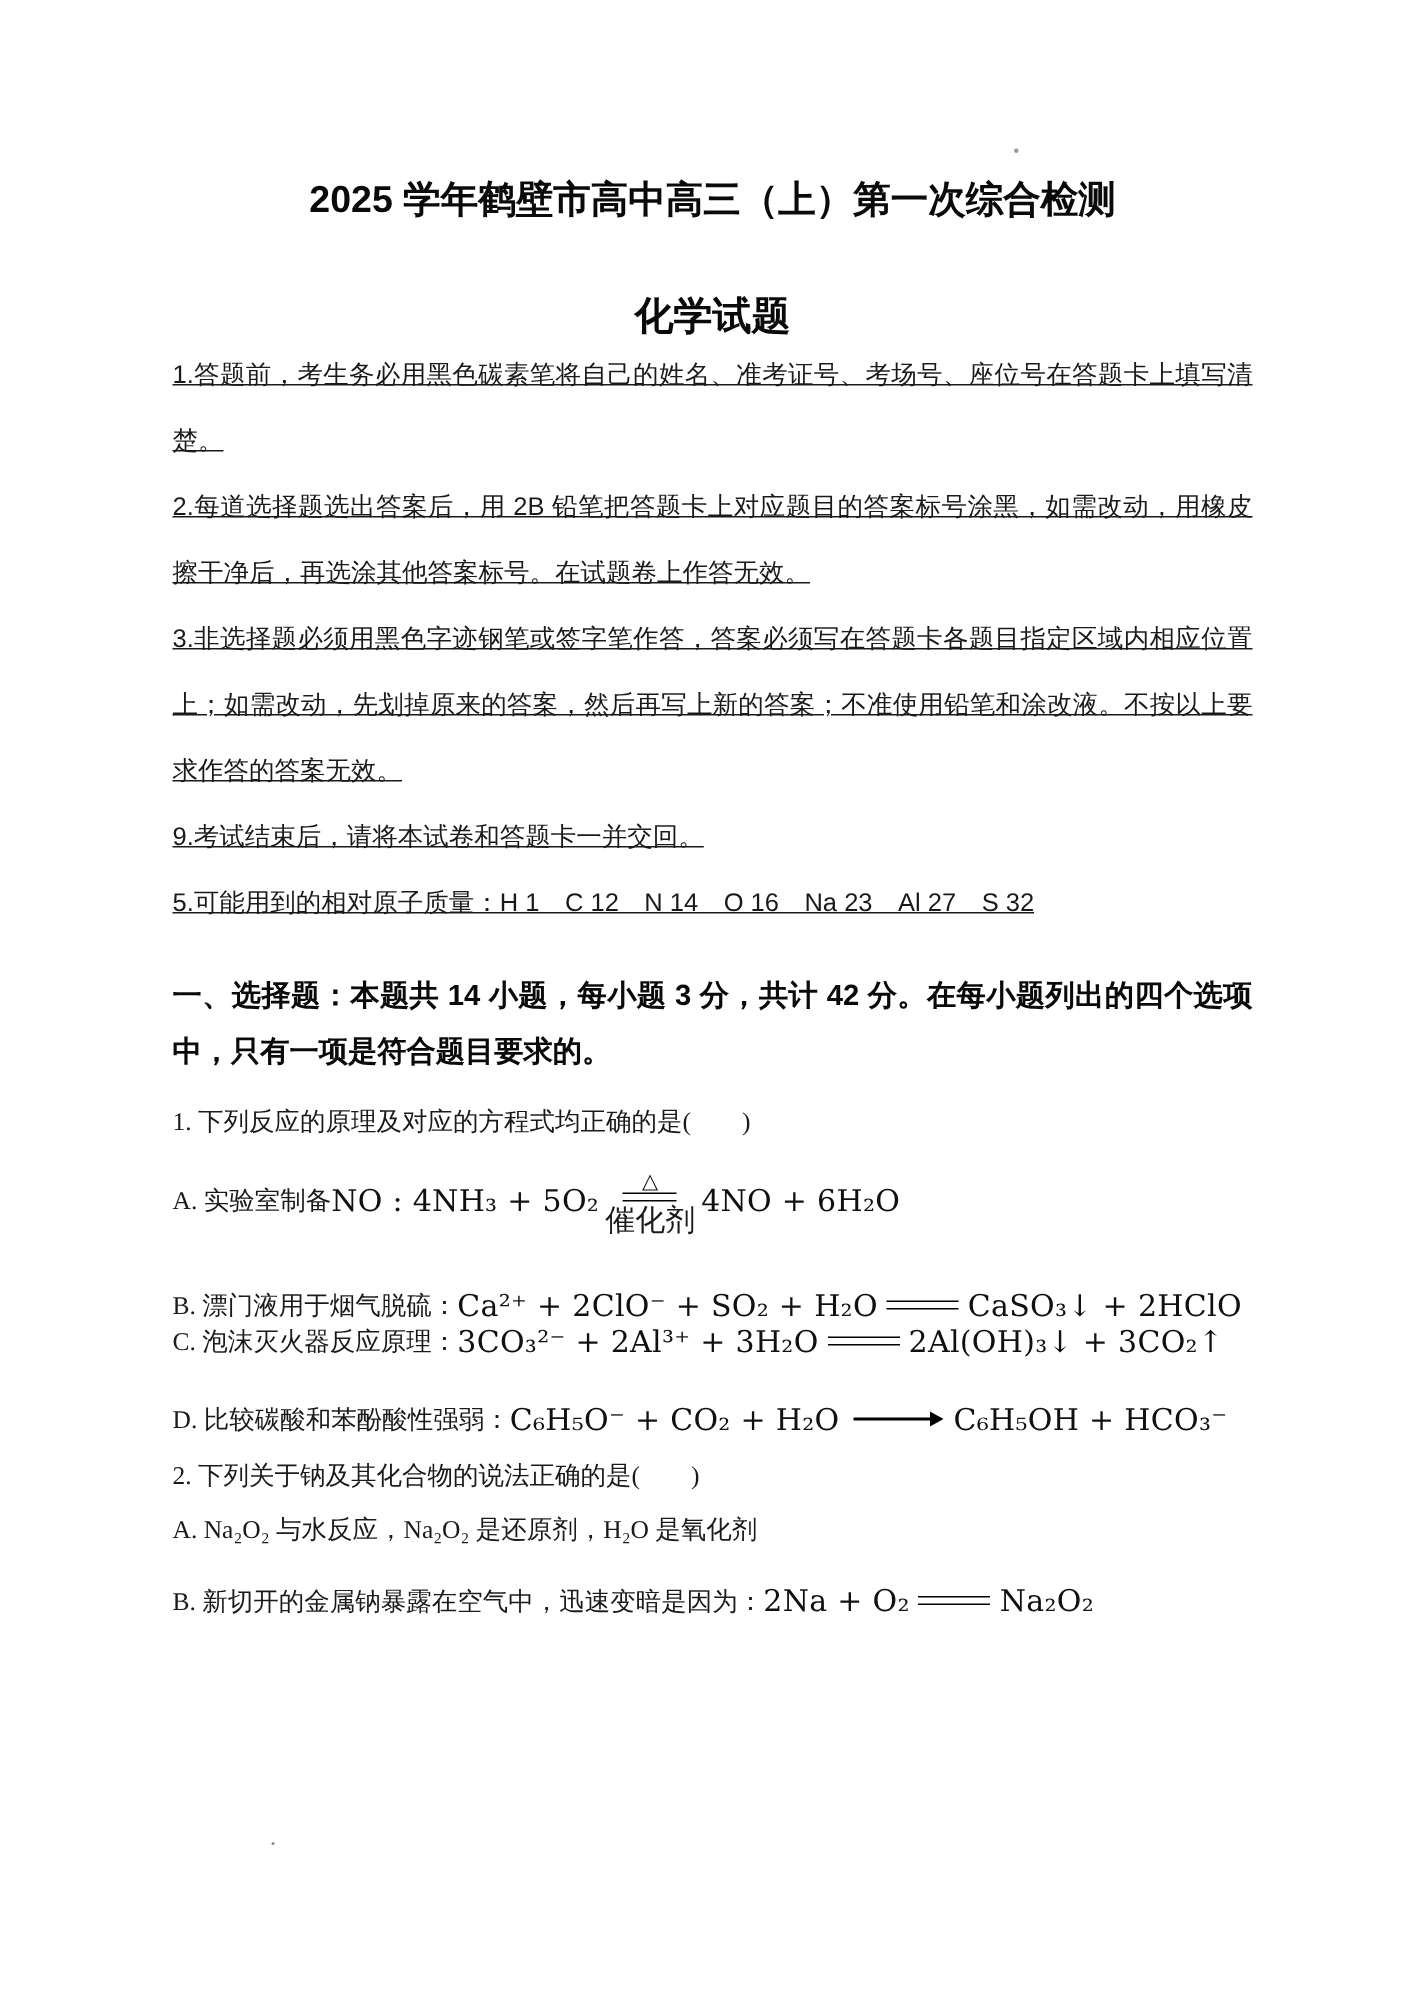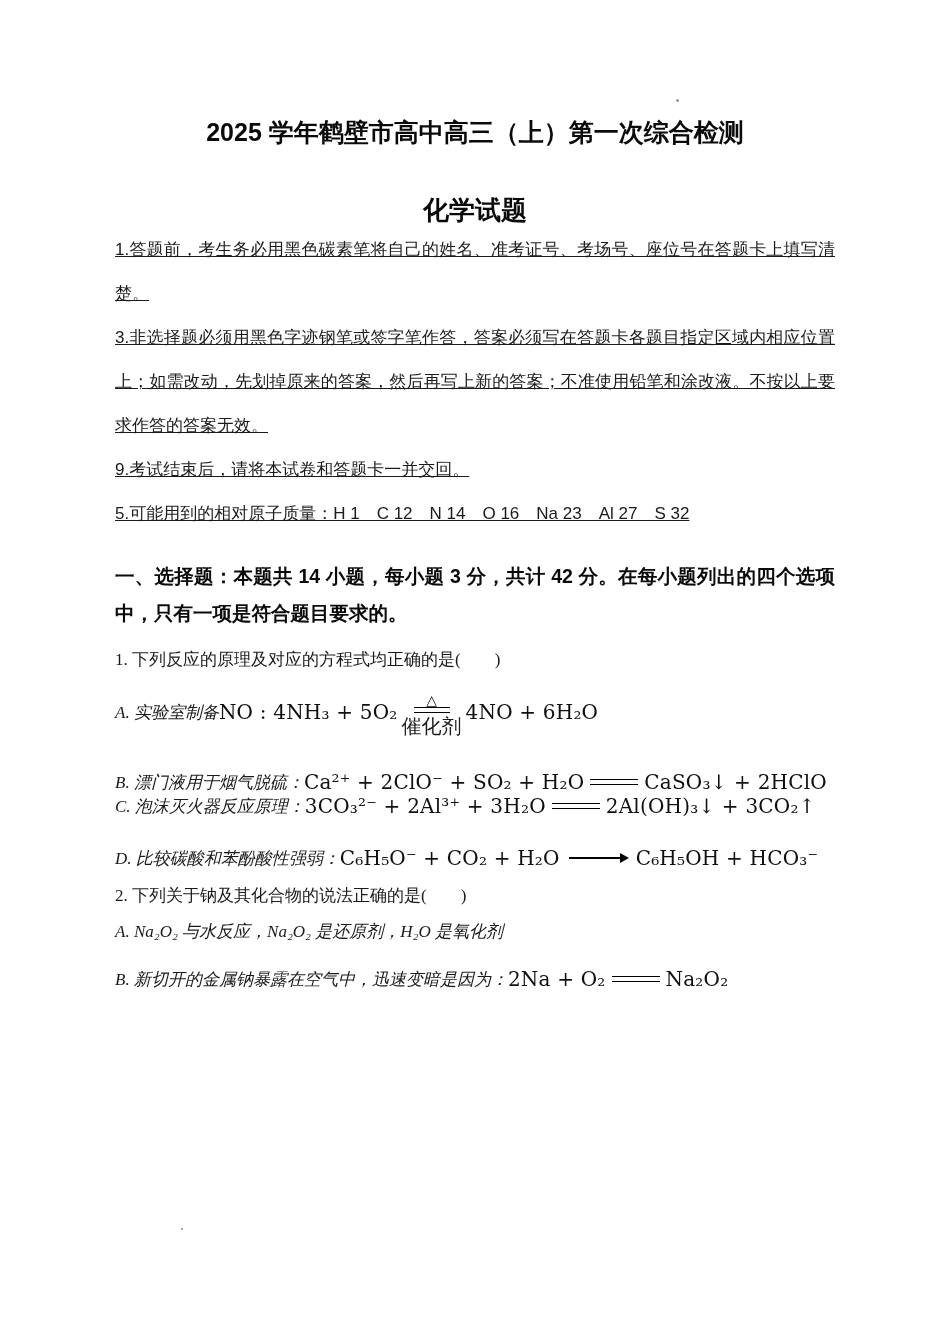--- a/index.html
+++ b/index.html
@@ -52,21 +52,21 @@
   
   .questions{font-family:"Liberation Serif","DejaVu Serif",serif;}
   .stem{margin:0;font-size:17px;line-height:24px;color:#1a1a1a;}
   .stem.q1{margin-top:16px;}
   .stem.q2{margin-top:14px;}
 
   .option-row{
     display:flex;align-items:center;flex-wrap:nowrap;
     font-size:17px;color:#1a1a1a;white-space:nowrap;
   }
-  .opt-label{font-size:17px;font-style:italic;}
+  .opt-label{font-size:17px;}
   .fml{
     font-family:"DejaVu Serif","Liberation Serif",serif;
     font-size:20px;letter-spacing:.2px;color:#101010;
   }
   .row-a{margin-top:8px;min-height:64px;}
   .row-b{margin-top:26px;}
   .row-c{}
   .row-d{margin-top:28px;}
   .row-2a{margin-top:12px;}
   .row-2b{margin-top:24px;}
@@ -118,20 +118,21 @@
   <div class="speck top"></div>
   <div class="speck bottom"></div>
 
   <div class="content">
 
     <h1 class="title">2025 学年鹤壁市高中高三（上）第一次综合检测</h1>
     <h2 class="subtitle">化学试题</h2>
 
     <div class="notice">
       <p>1.答题前，考生务必用黑色碳素笔将自己的姓名、准考证号、考场号、座位号在答题卡上填写清楚。</p>
+      <p>2.每道选择题选出答案后，用 2B 铅笔把答题卡上对应题目的答案标号涂黑，如需改动，用橡皮擦干净后，再选涂其他答案标号。在试题卷上作答无效。</p>
       <p>3.非选择题必须用黑色字迹钢笔或签字笔作答，答案必须写在答题卡各题目指定区域内相应位置上；如需改动，先划掉原来的答案，然后再写上新的答案；不准使用铅笔和涂改液。不按以上要求作答的答案无效。</p>
       <p>9.考试结束后，请将本试卷和答题卡一并交回。</p>
       <p>5.可能用到的相对原子质量：H 1　C 12　N 14　O 16　Na 23　Al 27　S 32</p>
     </div>
 
     <div class="section-heading">一、选择题：本题共 14 小题，每小题 3 分，共计 42 分。在每小题列出的四个选项中，只有一项是符合题目要求的。</div>
 
     <div class="questions">
 
       <p class="stem q1">1. 下列反应的原理及对应的方程式均正确的是(　　)</p>

